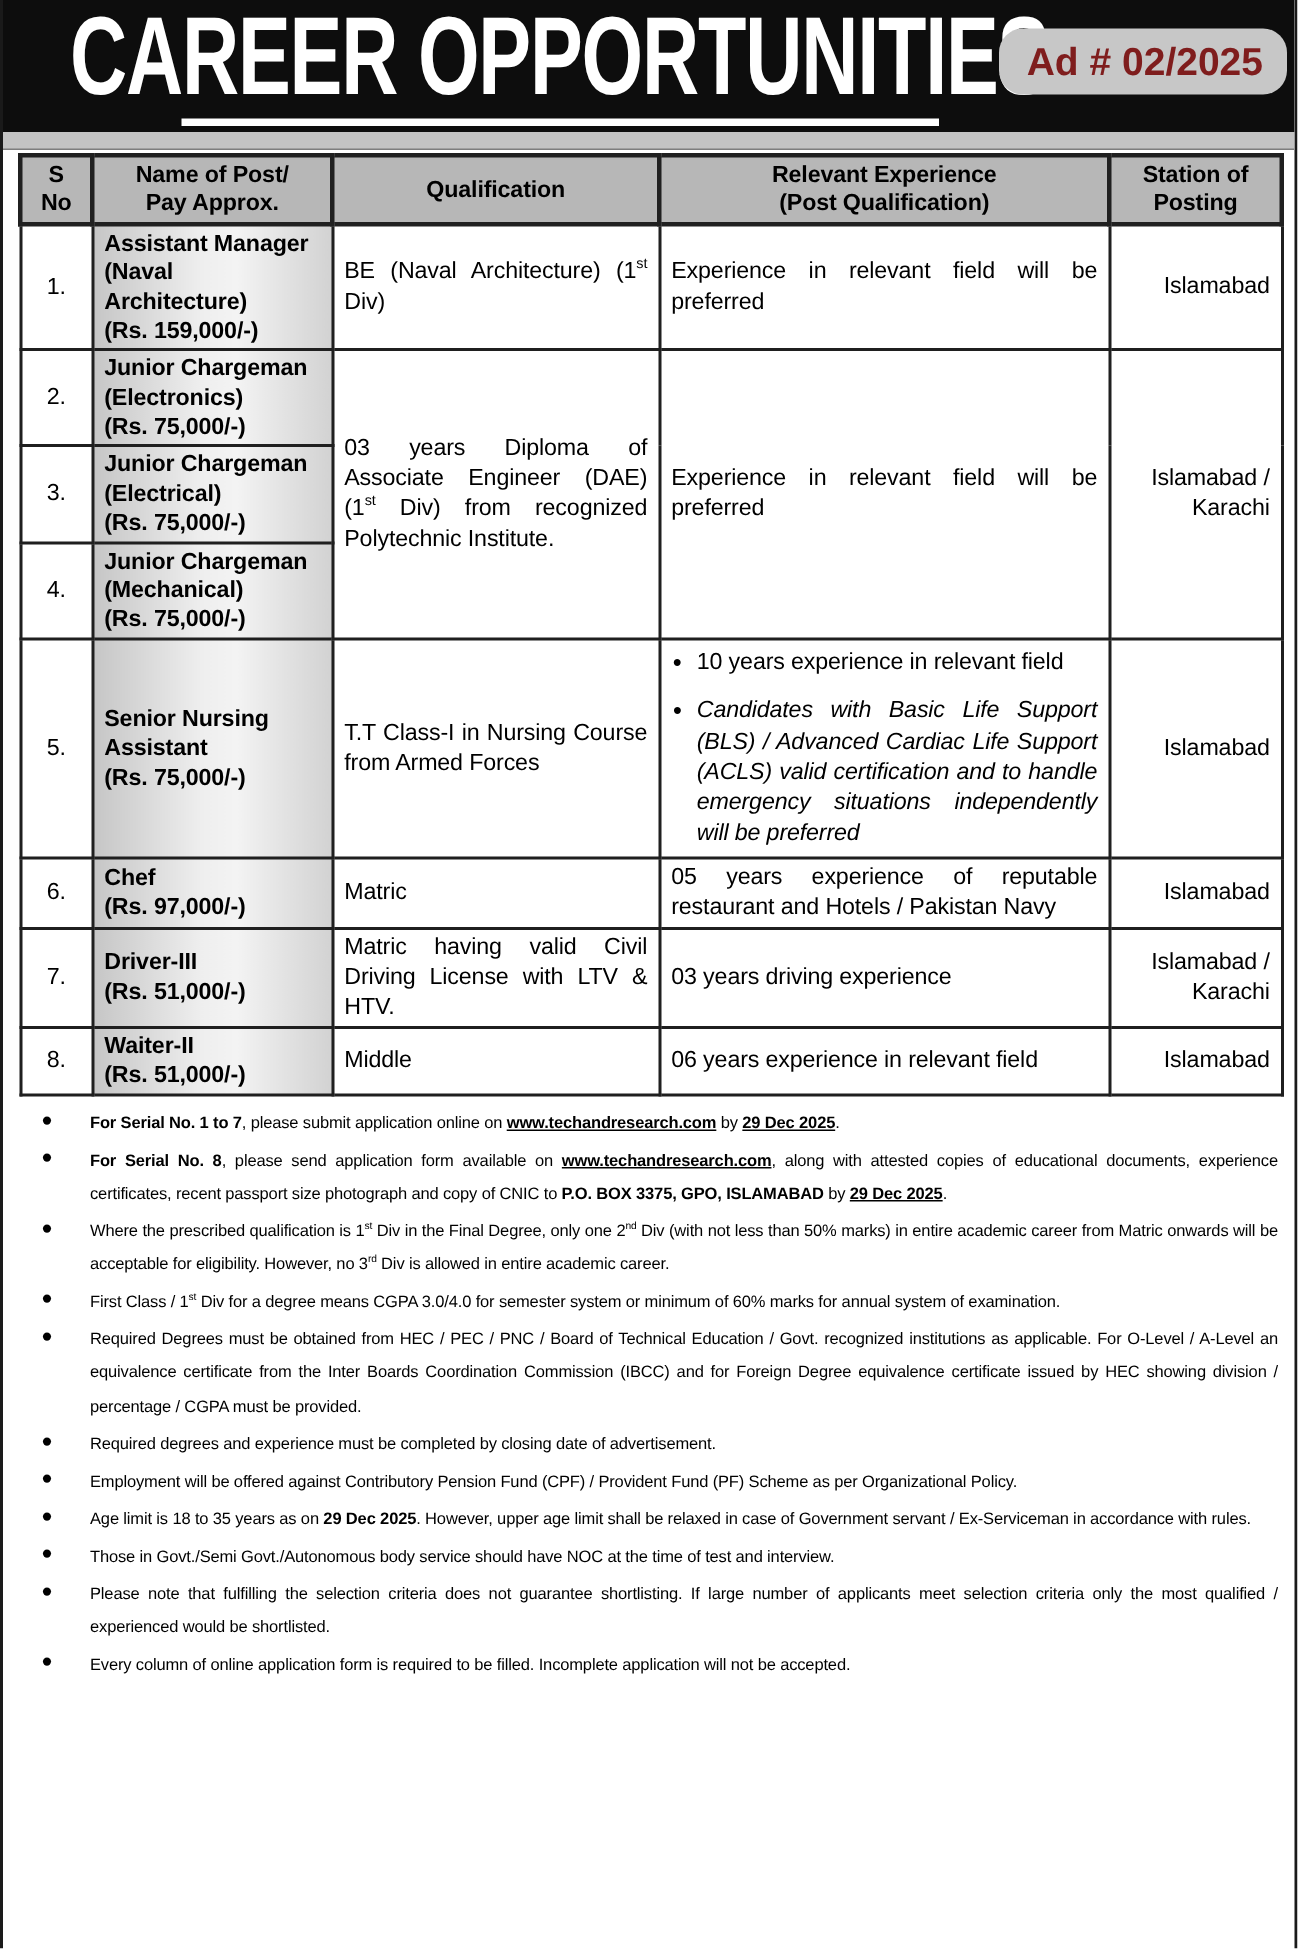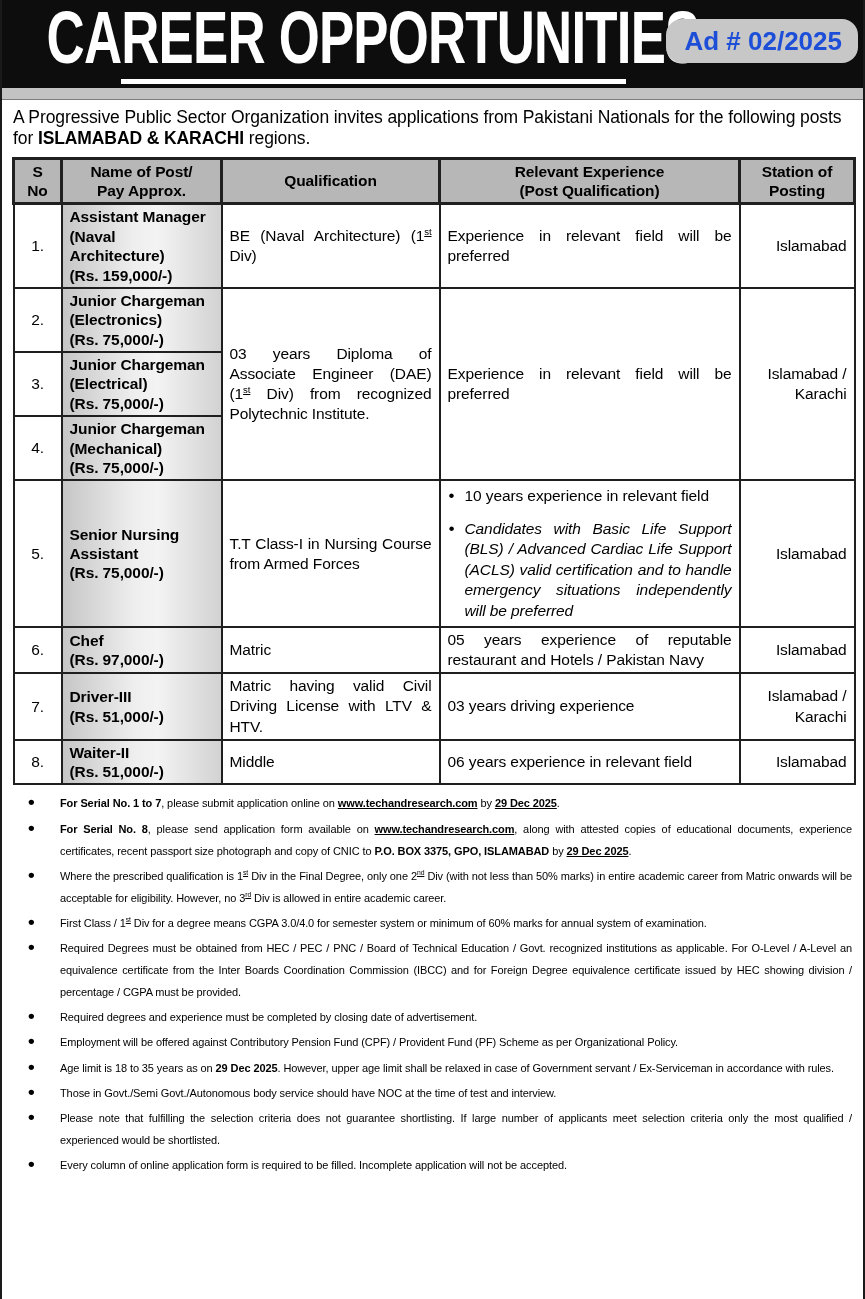--- a/index.html
+++ b/index.html
@@ -6,21 +6,21 @@
   body{width:865px;font-family:"Liberation Sans",sans-serif;color:#000;}
   .page{width:865px;height:1299px;box-sizing:border-box;display:flex;flex-direction:column;
         border-left:2px solid #1a1a1a;border-right:2px solid #1a1a1a;background:#fff;overflow:hidden;}
 
   
   .banner{height:88px;background:#0d0d0d;position:relative;display:flex;flex-direction:column;
           align-items:center;justify-content:center;padding-right:118px;box-sizing:border-box;}
   .banner-title{color:#fff;font-size:66px;font-weight:800;white-space:nowrap;line-height:1;
                 display:inline-block;transform:scale(0.8,1.12);transform-origin:center;letter-spacing:-1px;}
   .banner-underline{width:505px;height:5px;background:#fff;margin-top:9px;}
-  .ad-badge{position:absolute;right:5px;top:19px;height:44px;background:#c7c7c7;color:#1d4ed8;
+  .ad-badge{position:absolute;right:5px;top:19px;height:44px;background:#c7c7c7;color:#7f1d1d;
             font-weight:700;font-size:26px;display:flex;align-items:center;padding:0 16px 0 18px;
             border-radius:16px;box-sizing:border-box;}
 
   
   .strip{height:11px;background:#c3c3c3;border-bottom:1px solid #7d7d7d;}
 
   
   .content{flex:1;padding:2px 10px 0;box-sizing:border-box;}
   .intro{font-size:17.5px;line-height:1.22;margin:5px 1px 7px;letter-spacing:-0.1px;}
 
@@ -44,38 +44,37 @@
   .exp-bullet::before{content:"\2022";position:absolute;left:1px;top:-1px;font-size:17px;}
   .exp-bullet + .exp-bullet{margin-top:12px;font-style:italic;}
 
   
   ul.notes{list-style:none;margin:7px 1px 0;padding:0;}
   ul.notes li{position:relative;padding-left:47px;font-size:11px;line-height:22.1px;
               text-align:justify;margin-bottom:3px;letter-spacing:-0.1px;}
   ul.notes li::before{content:"\2022";position:absolute;left:15px;top:-1px;font-size:19px;font-weight:700;}
   .b{font-weight:700;}
   .u{text-decoration:underline;}
-  sup{font-size:62%;line-height:0;text-decoration:underline;}
+  sup{font-size:62%;line-height:0;}
 </style>
 </head>
 <body>
 
 <div class="page">
 
   <div class="banner">
     <span class="banner-title">CAREER OPPORTUNITIES</span>
     <div class="banner-underline"></div>
     <div class="ad-badge">Ad # 02/2025</div>
   </div>
 
   <div class="strip"></div>
 
   <div class="content">
 
-    <p class="intro"><span>A Progressive Public Sector Organization invites applications from Pakistani Nationals for the following posts for </span><span class="b">ISLAMABAD &amp; KARACHI</span><span> regions.</span></p>
 
     <table class="jobs">
       <colgroup>
         <col style="width:48px">
           <col style="width:160px">
           <col style="width:218px">
           <col style="width:300px">
           <col style="width:115px">
       </colgroup>
       <thead>

